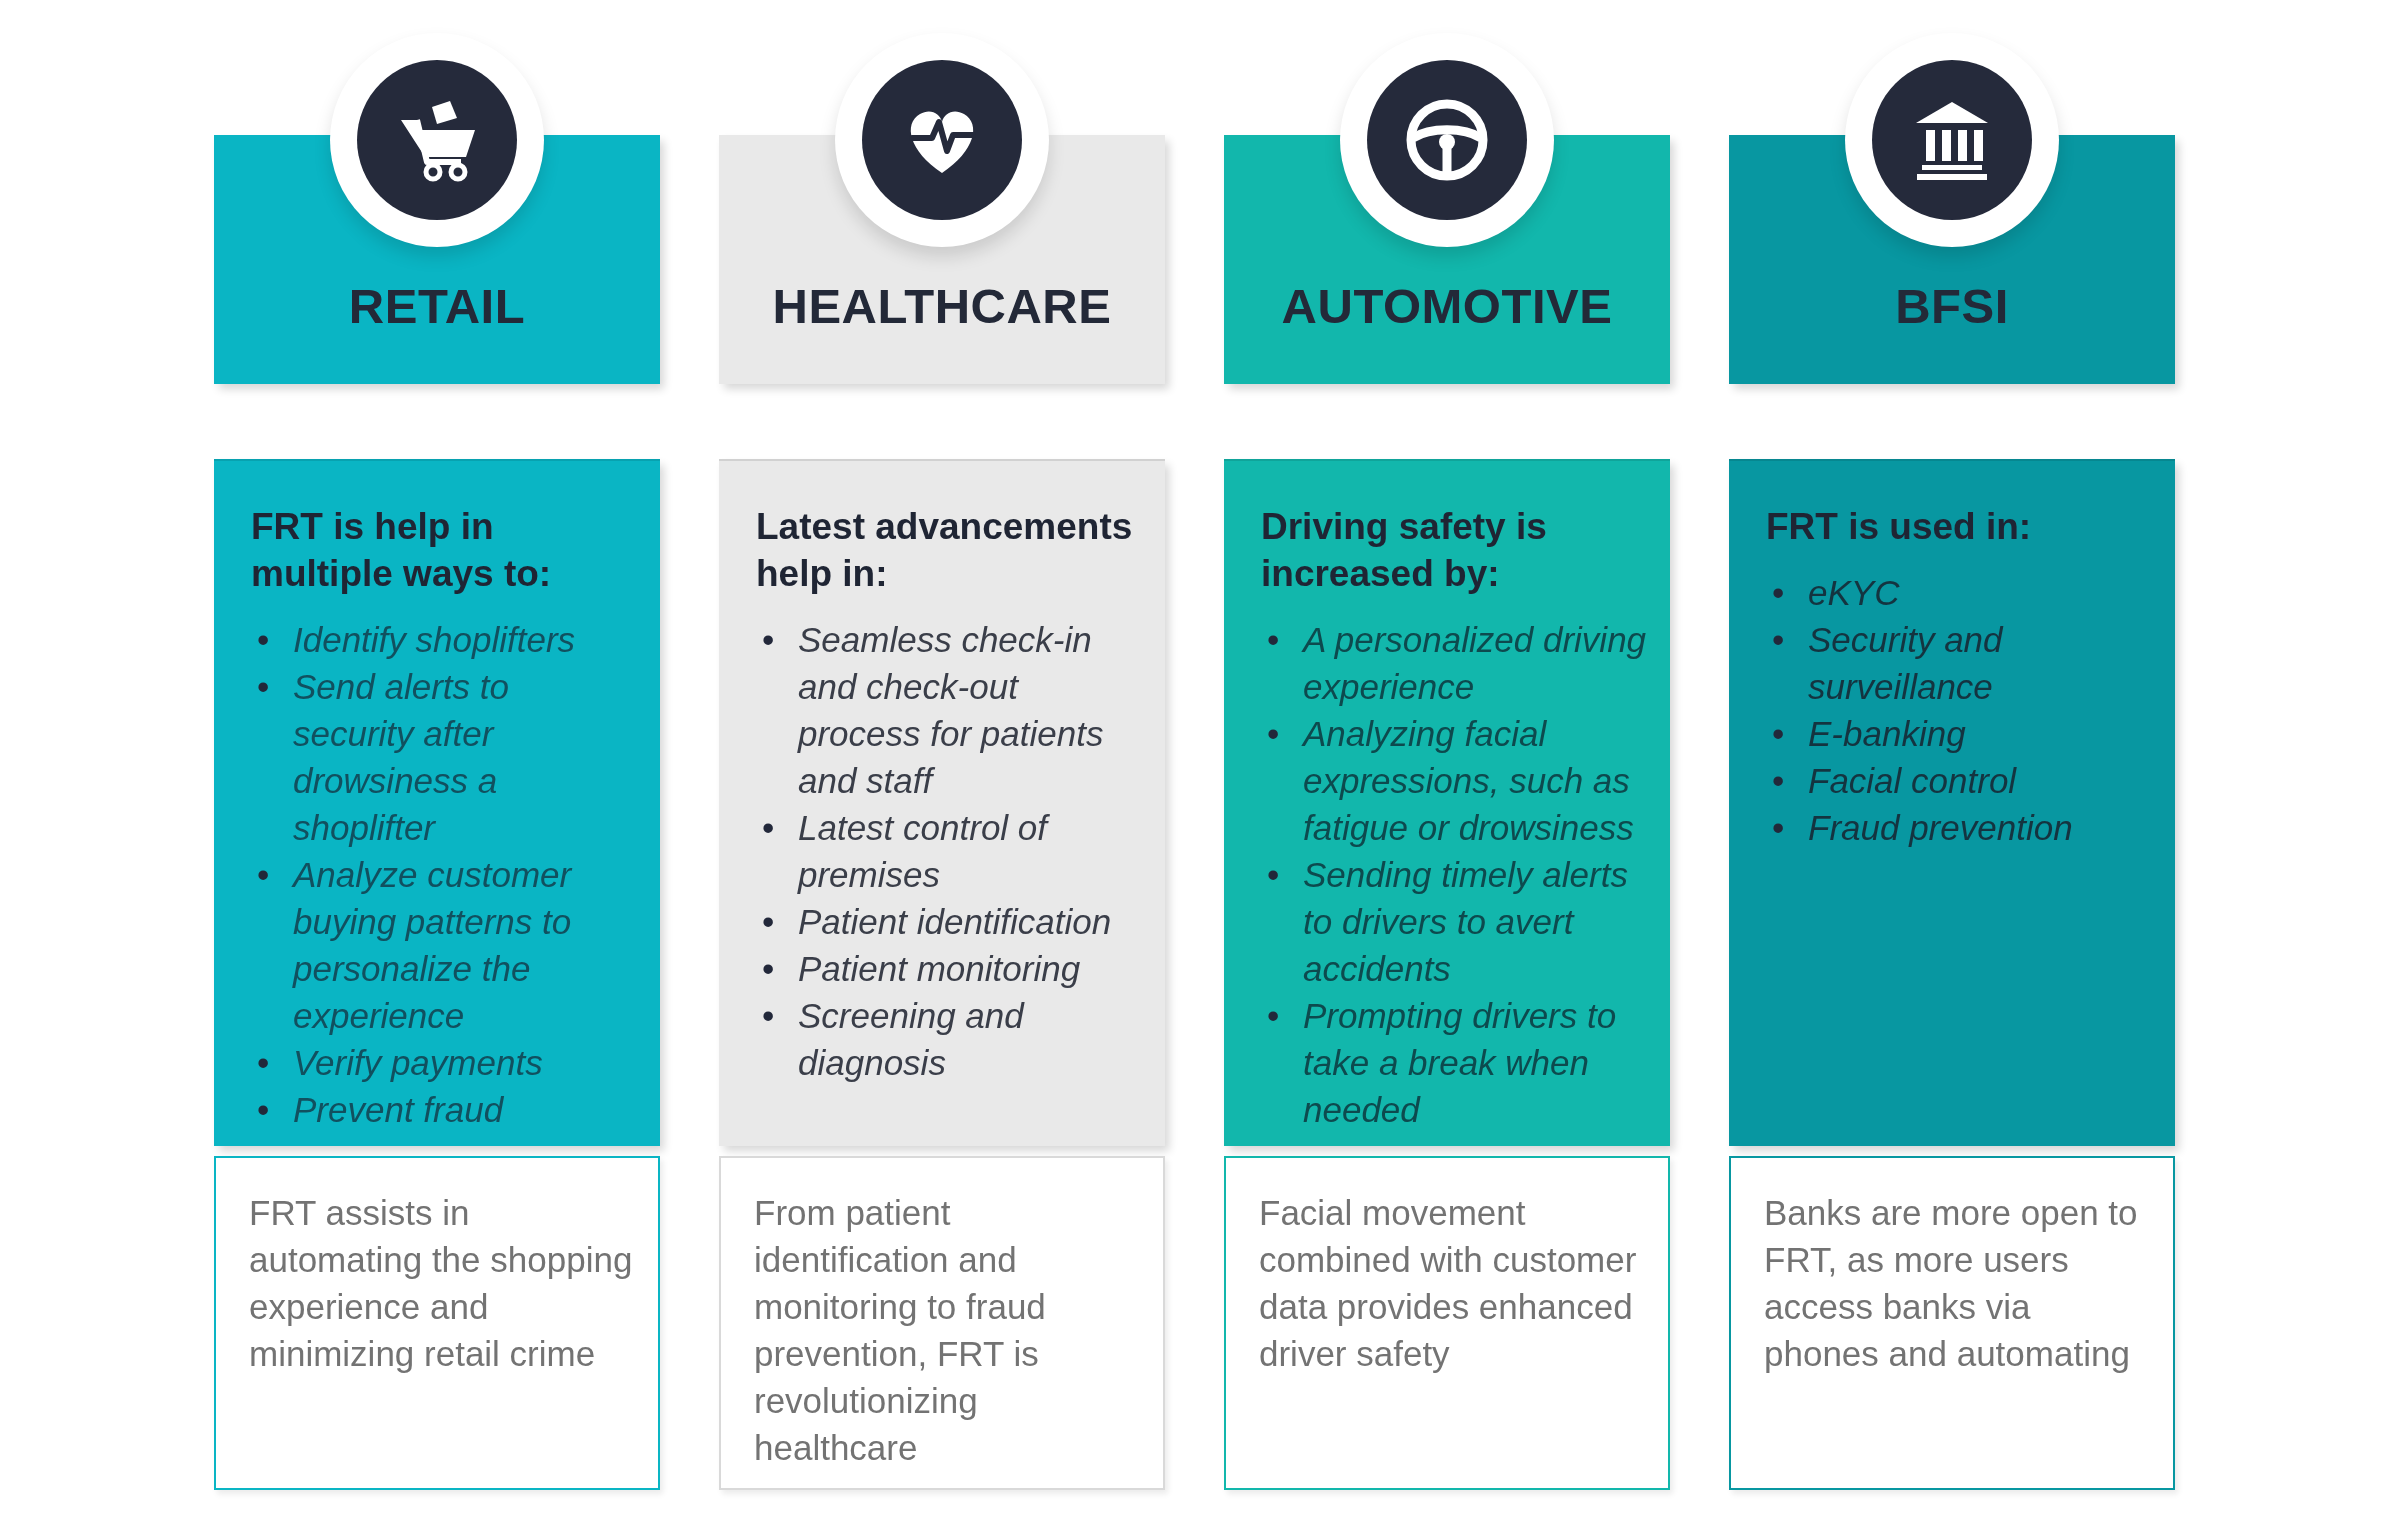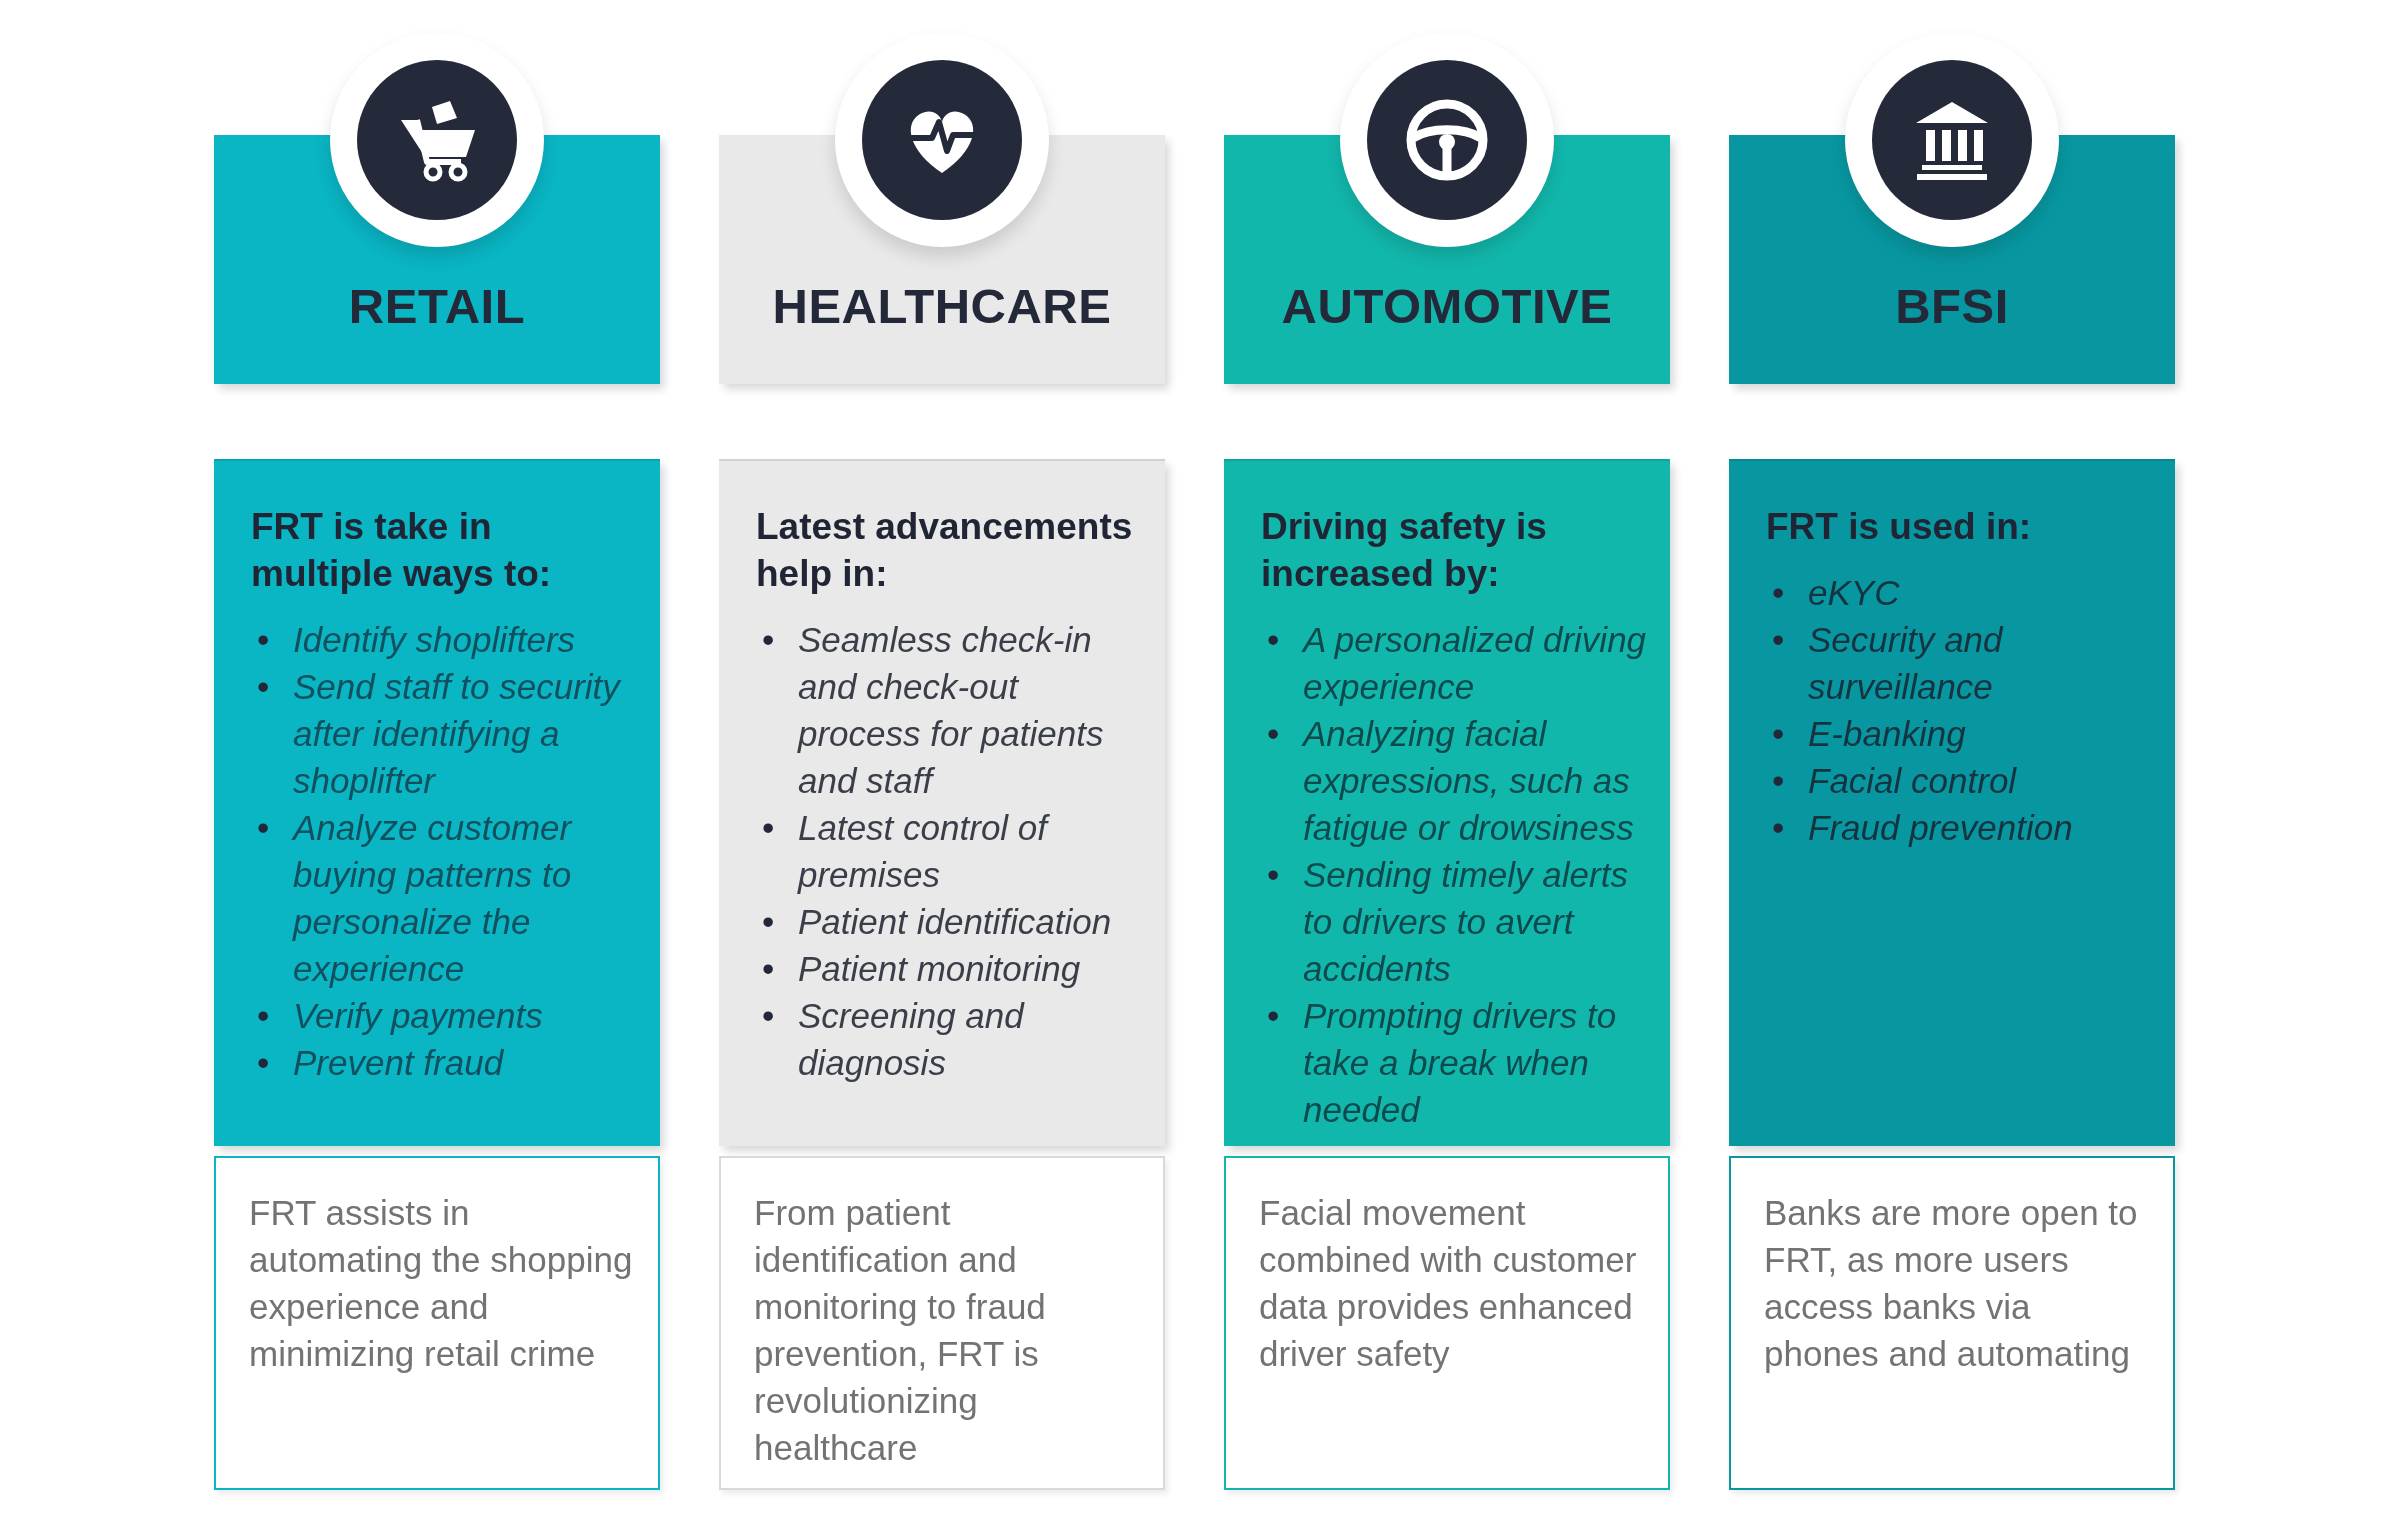--- a/index.html
+++ b/index.html
@@ -120,24 +120,24 @@
           <polygon points="45,17 63,11 70,28 50,34" fill="#ffffff"></polygon>
           <circle cx="46" cy="82" r="7" fill="none" stroke="#ffffff" stroke-width="5"></circle>
           <circle cx="71" cy="82" r="7" fill="none" stroke="#ffffff" stroke-width="5"></circle>
         </svg>
       </div>
     </div>
     <div class="band">
       <div class="band-title">RETAIL</div>
     </div>
     <div class="card">
-      <p class="card-heading">FRT is take in multiple ways to:</p>
+      <p class="card-heading">FRT is help in multiple ways to:</p>
       <ul class="bullets">
           <li>Identify shoplifters</li>
-          <li>Send staff to security after identifying a shoplifter</li>
+          <li>Send alerts to security after drowsiness a shoplifter</li>
           <li>Analyze customer buying patterns to personalize the experience</li>
           <li>Verify payments</li>
           <li>Prevent fraud</li>
         </ul>
     </div>
     <div class="footer-box">
       <span>FRT assists in automating the shopping experience and minimizing retail crime</span>
     </div>
   </div>
 

